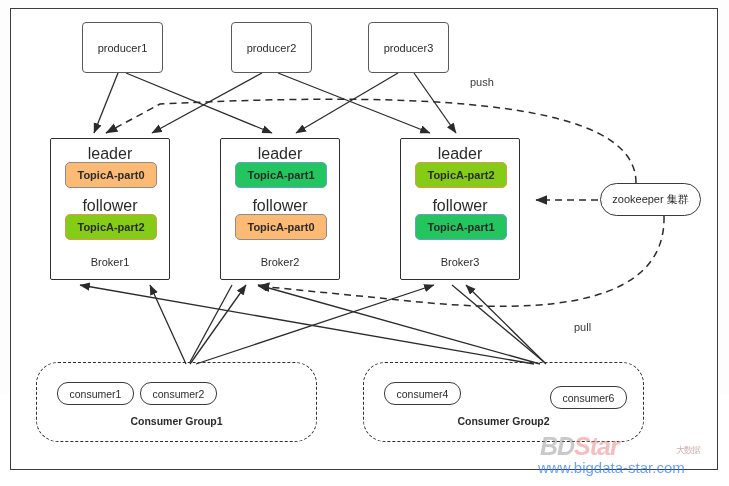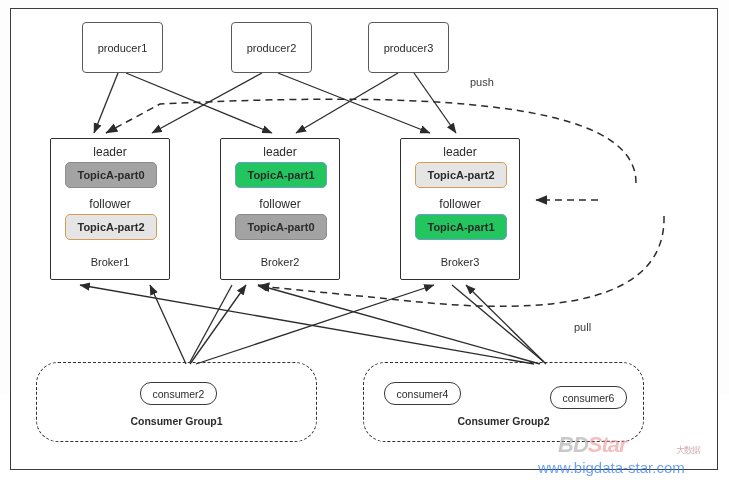--- a/index.html
+++ b/index.html
@@ -57,37 +57,37 @@
     border: 1.5px solid #2f2f2f;
     border-radius: 2px;
     background: #ffffff;
     display: block;
   }
   .broker-label-small {
     position: absolute;
     left: 0;
     width: 100%;
     text-align: center;
-    font-size: 12px;
+    font-size: 16px;
     color: #2b2b2b;
   }
   .partition {
     position: absolute;
     box-sizing: border-box;
     display: flex;
     align-items: center;
     justify-content: center;
     font-size: 11px;
     font-weight: bold;
     border-radius: 5px;
     color: #2b2b2b;
   }
-  .p-gray  { background: #a3a3a3; border: 1.3px solid #8c8c8c; }
+  .p-gray  { background: #fdba74; border: 1.3px solid #8c8c8c; }
   .p-blue  { background: #22c55e; border: 1.3px solid #6b9ec9; }
-  .p-orange{ background: #e5e5e5; border: 1.3px solid #d99b54; }
+  .p-orange{ background: #84cc16; border: 1.3px solid #d99b54; }
   .broker-name {
     position: absolute;
     left: 0;
     width: 100%;
     text-align: center;
     font-size: 11px;
     color: #2b2b2b;
   }
   .zk {
     width: 101px;
@@ -134,23 +134,23 @@
   .watermark {
     position: absolute;
     left: 536px;
     top: 432px;
     width: 190px;
     height: 50px;
     pointer-events: none;
   }
   .wm-logo {
     position: absolute;
-    left: 22px;
+    left: 4px;
     top: 0px;
-    font-size: 22px;
+    font-size: 25px;
     font-weight: bold;
     font-style: italic;
     letter-spacing: -1px;
     white-space: nowrap;
     opacity: 0.55;
   }
   .wm-b { color: #9d9d9d; }
   .wm-s { color: #e98a8a; }
   .wm-cn {
     position: absolute;
@@ -251,26 +251,32 @@
   </div>
 
   <div class="node broker" style="left:400px; top:138px; width:120px; height:142px;">
     <div class="broker-label-small" style="top:6px;">leader</div>
     <div class="partition p-orange" style="left:14px; top:23px; width:92px; height:26px;">TopicA-part2</div>
     <div class="broker-label-small" style="top:58px;">follower</div>
     <div class="partition p-blue" style="left:14px; top:75px; width:92px; height:26px;">TopicA-part1</div>
     <div class="broker-name" style="top:117px;">Broker3</div>
   </div>
 
+  <div class="node zk" style="left:600px; top:183px;">
+    <span>zookeeper 集群</span>
+  </div>
 
   <div class="flowlabel" style="left:470px; top:76px;">push</div>
   <div class="flowlabel" style="left:526px; top:321px;padding-left:48px;">pull</div>
 
   <div class="cgroup" style="left:36px; top:362px; width:281px; height:80px;">
     <div class="cg-name" style="top:52px;">Consumer Group1</div>
+  </div>
+  <div class="consumer" style="left:57px; top:382px; width:77px;">
+    <span>consumer1</span>
   </div>
   <div class="consumer" style="left:140px; top:382px; width:77px;">
     <span>consumer2</span>
   </div>
 
   <div class="cgroup" style="left:363px; top:362px; width:281px; height:80px;">
     <div class="cg-name" style="top:52px;">Consumer Group2</div>
   </div>
   <div class="consumer" style="left:384px; top:382px; width:77px;">
     <span>consumer4</span>

